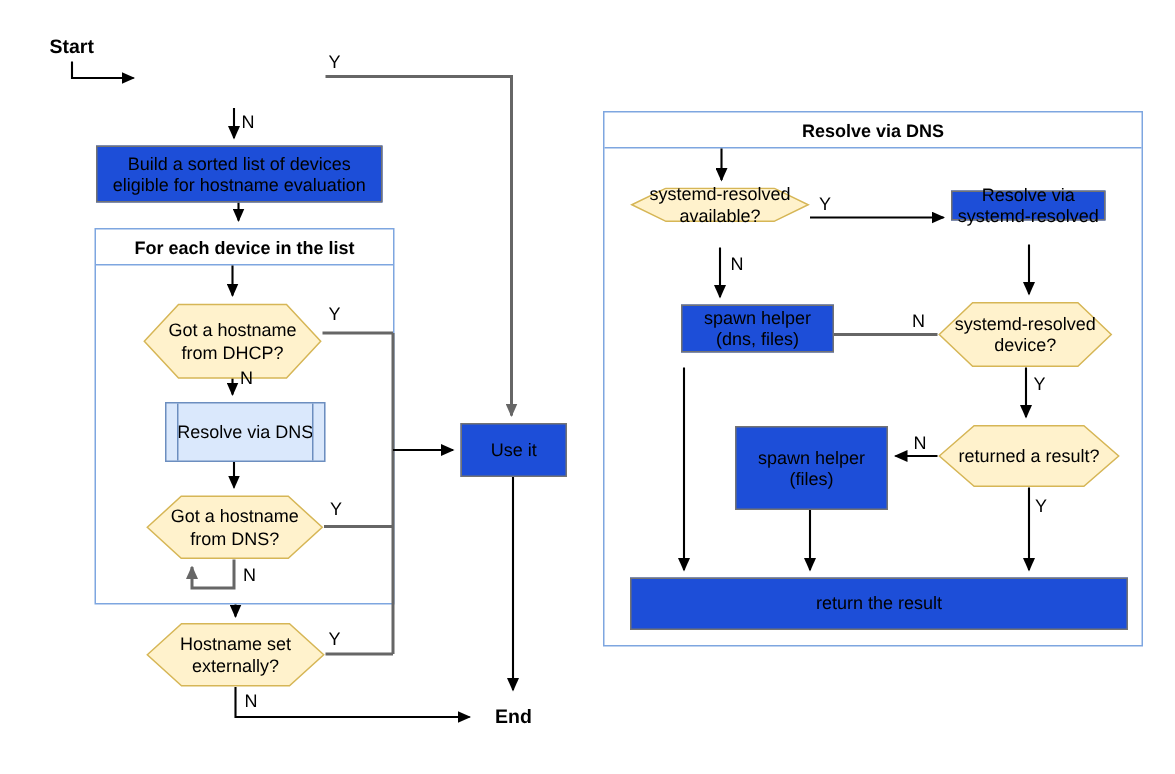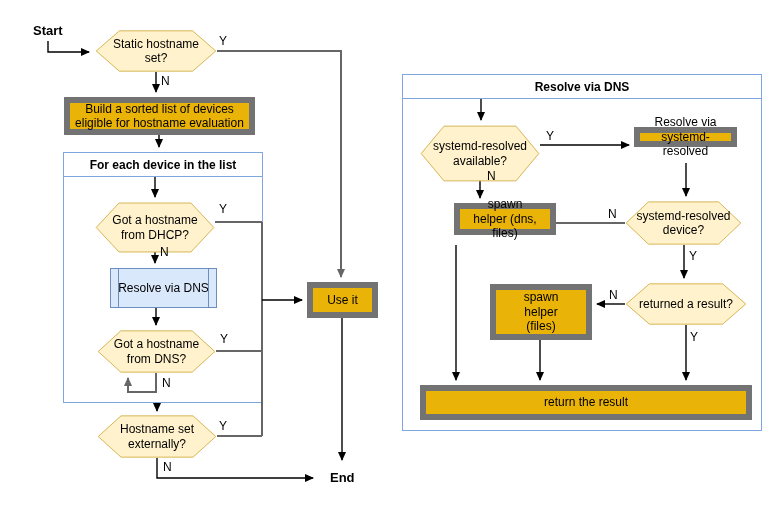--- a/index.html
+++ b/index.html
@@ -11,21 +11,21 @@
   .container{position:absolute;border:1px solid #7ea6e0;background:#ffffff;box-sizing:border-box;}
   .container .hdr{
     height:23px;border-bottom:1px solid #7ea6e0;display:flex;align-items:center;justify-content:center;
     font-weight:700;font-size:12px;
   }
   
   .node{
     position:absolute;display:flex;align-items:center;justify-content:center;
     text-align:center;font-size:12px;line-height:1.2;box-sizing:border-box;
   }
-  .rect{background:#eab308;border:6px solid #737373;}
+  .rect{background:#1d4ed8;border:1px solid #737373;}
   .subproc{background:#dae8fc;border:1px solid #6c8ebf;}
   .subproc::before,.subproc::after{
     content:"";position:absolute;top:0;bottom:0;width:0;border-left:1px solid #6c8ebf;
   }
   .subproc::before{left:7px;}
   .subproc::after{right:7px;}
   .hex{background:transparent;border:none;}
   .hex .hex-bg{position:absolute;left:0;top:0;width:100%;height:100%;}
   .hex .txt{position:relative;padding:0 10px;}
   
@@ -87,26 +87,20 @@
     <path class="eb" d="M684,245 L684,278" marker-end="url(#mb)"></path>
     <path class="eb" d="M625,304 L597,304" marker-end="url(#mb)"></path>
     <path class="eb" d="M686,325 L686,380" marker-end="url(#mb)"></path>
     <path class="eb" d="M456,245 L456,380" marker-end="url(#mb)"></path>
     <path class="eb" d="M540,325 L540,380" marker-end="url(#mb)"></path>
   </svg>
 
   <div class="term" style="left:33px;top:24px;">Start</div>
   <div class="term" style="left:330px;top:471px;">End</div>
 
-  <div class="node hex" style="left:95px;top:30px;width:122px;height:42px;">
-    <svg class="hex-bg" viewBox="0 0 100 100" preserveAspectRatio="none">
-      <polygon points="1,50 20,2 80,2 99,50 80,98 20,98" fill="#fff2cc" stroke="#d6b656" vector-effect="non-scaling-stroke"></polygon>
-    </svg>
-    <div class="txt">Static hostname set?</div>
-  </div>
 
   <div class="node rect" style="left:64px;top:97px;width:191px;height:38px;padding:0 4px;">
     <div>Build a sorted list of devices eligible for hostname evaluation</div>
   </div>
 
   <div class="node hex" style="left:95px;top:202px;width:120px;height:51px;">
     <svg class="hex-bg" viewBox="0 0 100 100" preserveAspectRatio="none">
       <polygon points="1,50 20,2 80,2 99,50 80,98 20,98" fill="#fff2cc" stroke="#d6b656" vector-effect="non-scaling-stroke"></polygon>
     </svg>
     <div class="txt">Got a hostname from DHCP?</div>
@@ -127,21 +121,21 @@
     <div>Use it</div>
   </div>
 
   <div class="node hex" style="left:97px;top:415px;width:120px;height:43px;">
     <svg class="hex-bg" viewBox="0 0 100 100" preserveAspectRatio="none">
       <polygon points="1,50 20,2 80,2 99,50 80,98 20,98" fill="#fff2cc" stroke="#d6b656" vector-effect="non-scaling-stroke"></polygon>
     </svg>
     <div class="txt">Hostname set externally?</div>
   </div>
 
-  <div class="node hex" style="left:420px;top:125px;width:120px;height:57px;">
+  <div class="node hex" style="left:420px;top:125px;width:120px;height:23px;">
     <svg class="hex-bg" viewBox="0 0 100 100" preserveAspectRatio="none">
       <polygon points="1,50 20,2 80,2 99,50 80,98 20,98" fill="#fff2cc" stroke="#d6b656" vector-effect="non-scaling-stroke"></polygon>
     </svg>
     <div class="txt">systemd-resolved available?</div>
   </div>
 
   <div class="node rect" style="left:634px;top:127px;width:103px;height:20px;padding:0 3px;">
     <div>Resolve via systemd-resolved</div>
   </div>
 

